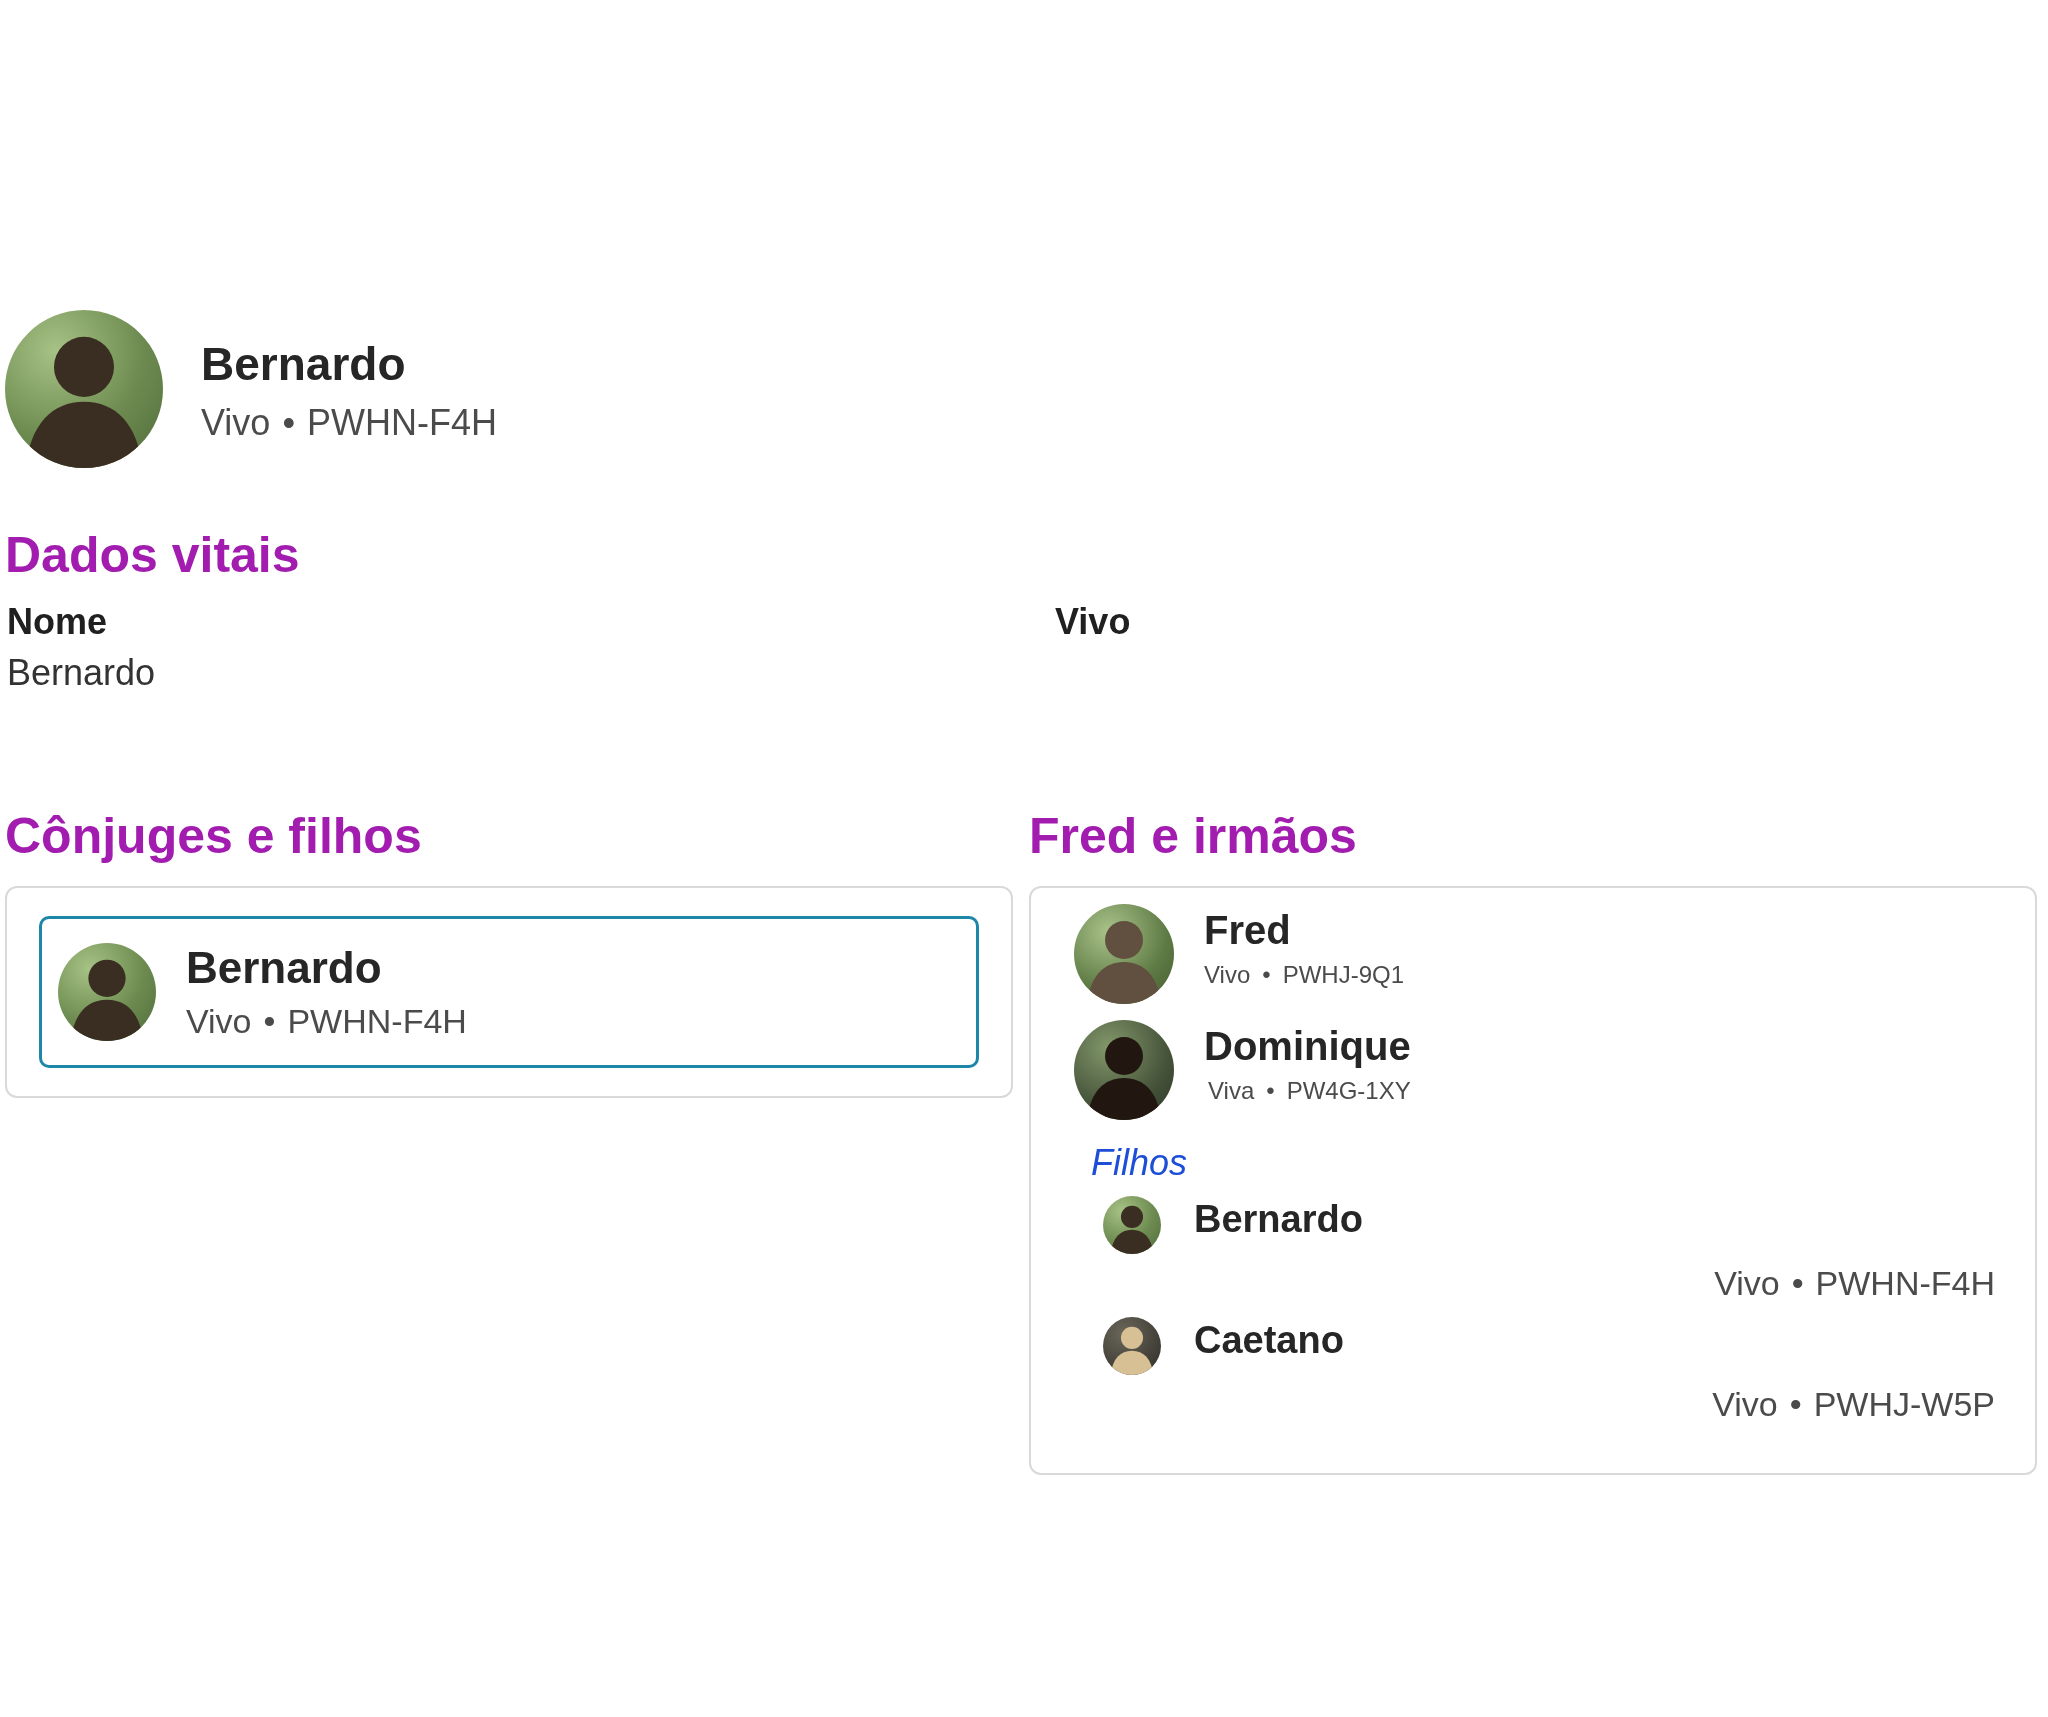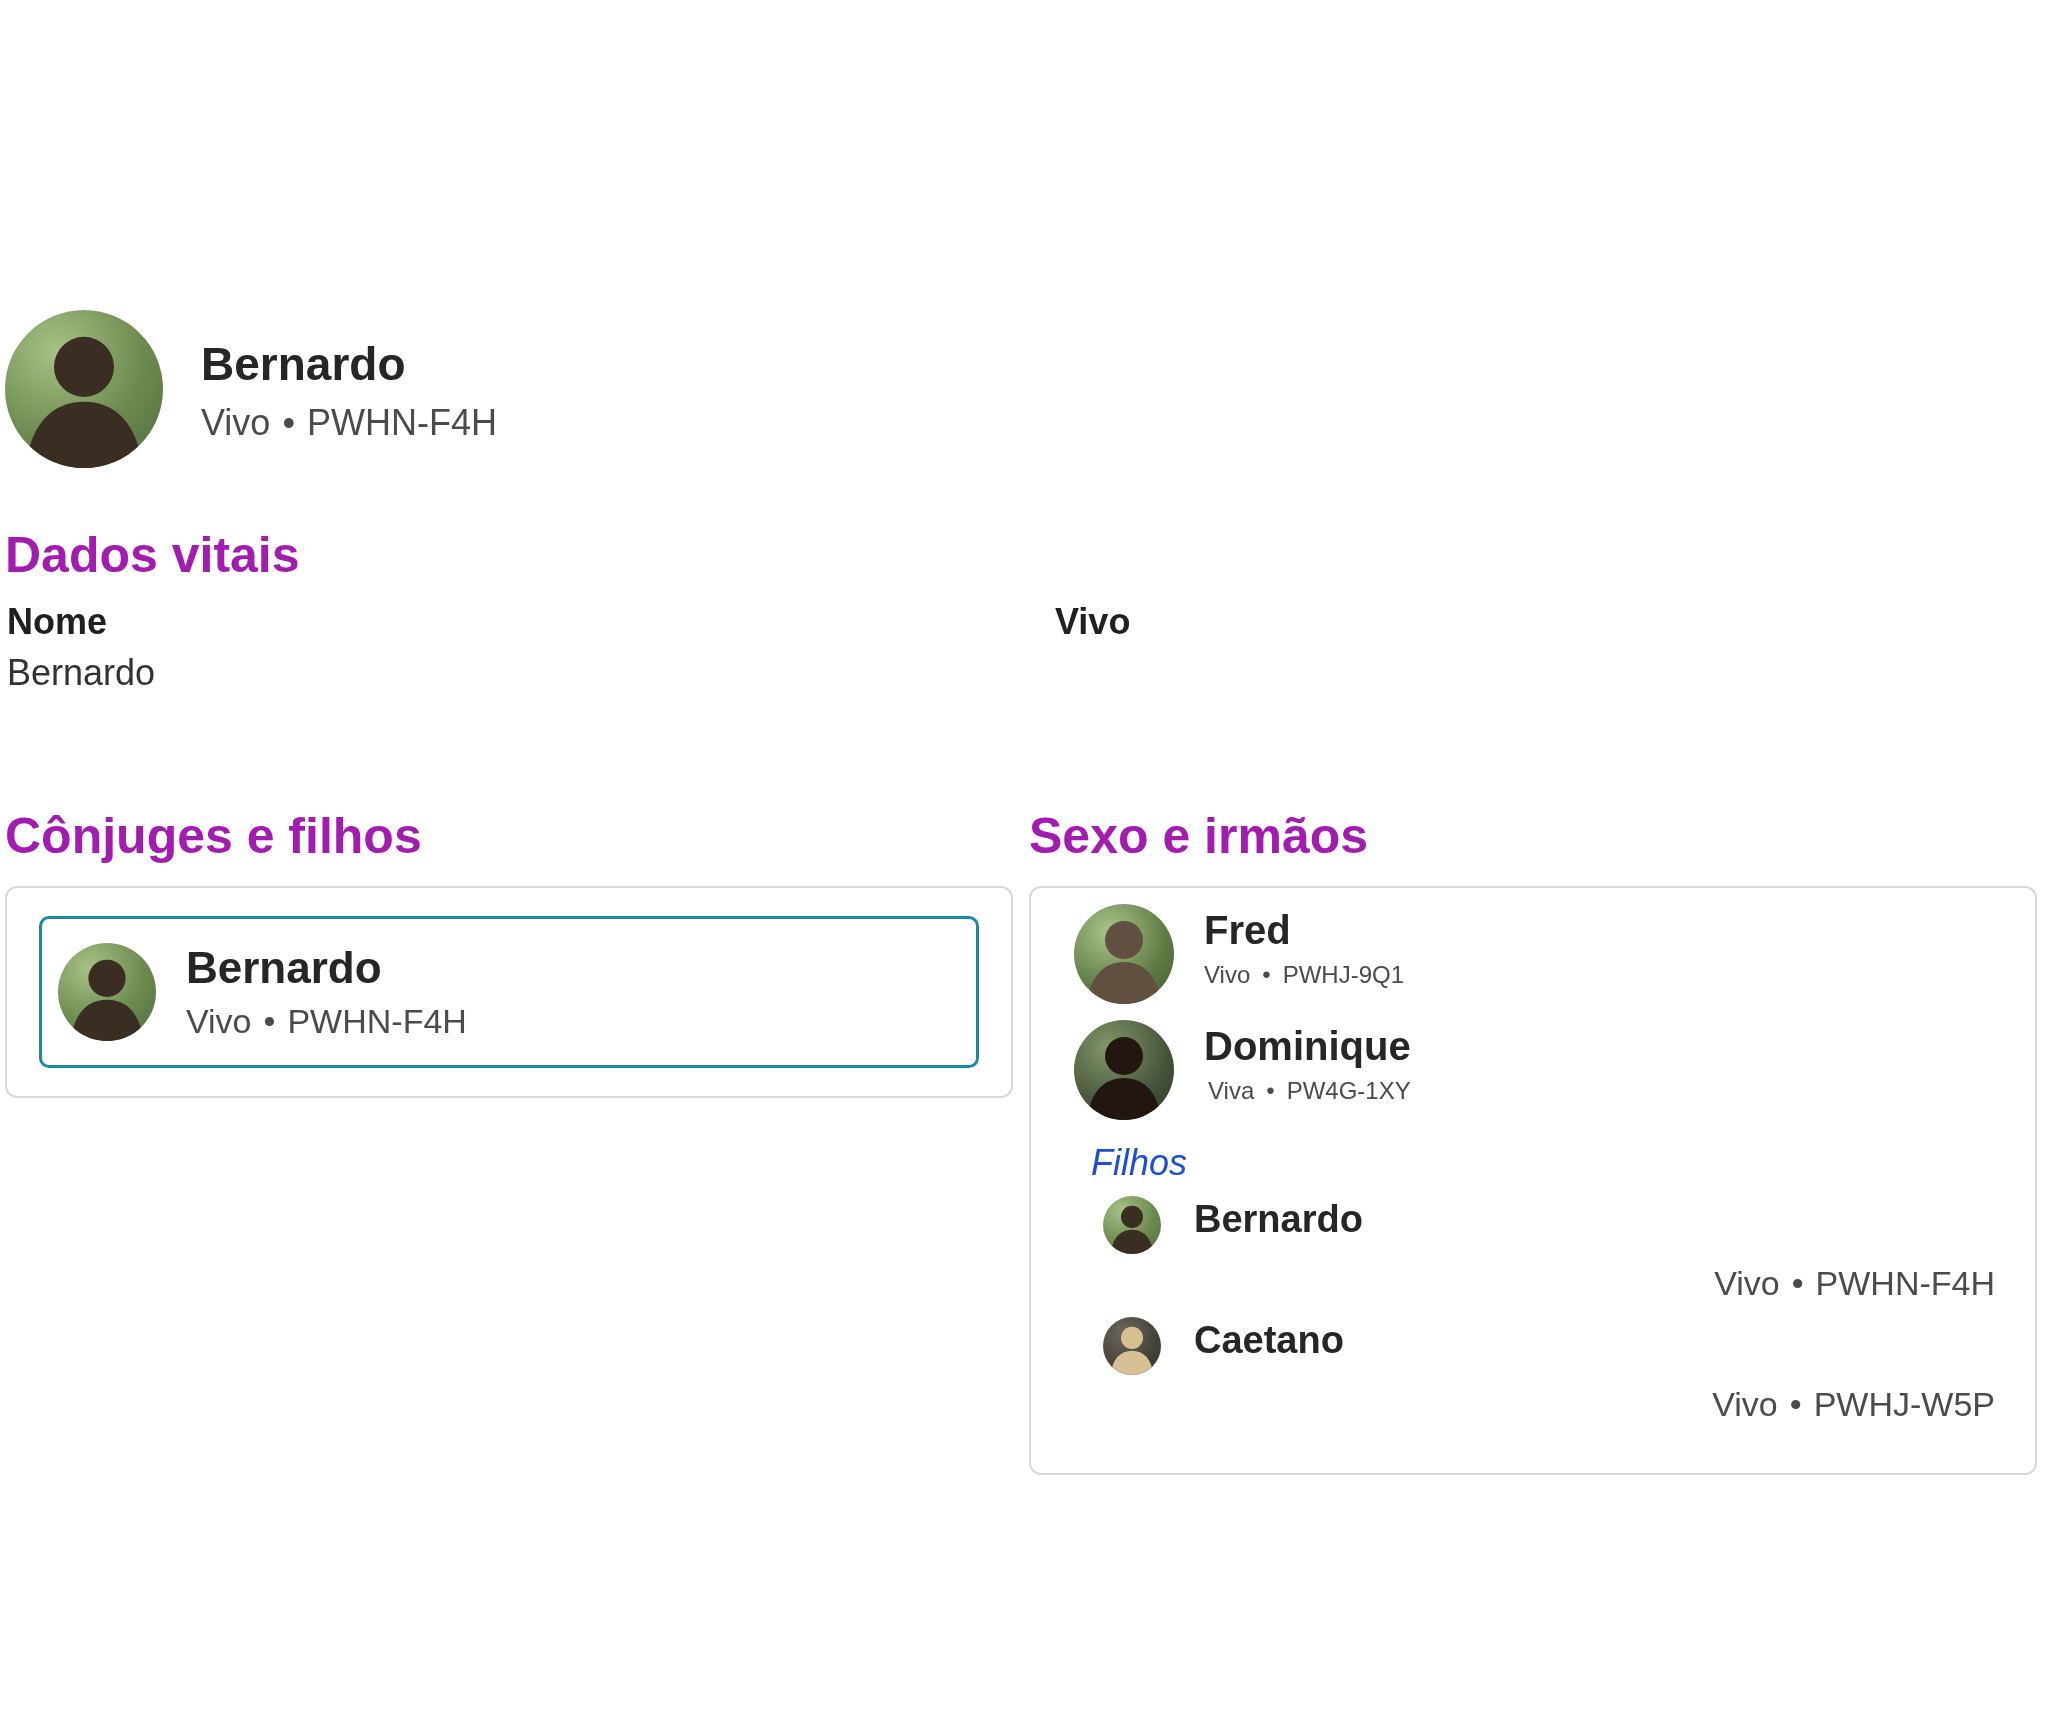--- a/index.html
+++ b/index.html
@@ -115,21 +115,21 @@
           <div class="card-name">Bernardo</div>
           <div class="card-sub subtitle-line">
             <span>Vivo</span><span class="bullet">•</span><span>PWHN-F4H</span>
           </div>
         </div>
       </div>
     </div>
   </div>
 
   <div class="family-col">
-    <div class="section-heading">Sexo e irmãos</div>
+    <div class="section-heading">Fred e irmãos</div>
     <div class="card parents-card">
 
       <div class="person-row">
         <span class="avatar avatar-lg av-fred">
           <svg viewBox="0 0 100 100" aria-hidden="true">
               <circle cx="50" cy="36" r="19" fill="currentColor"></circle>
               <path d="M50 58 C30 58 16 72 13 100 L87 100 C84 72 70 58 50 58 Z" fill="currentColor"></path>
             </svg>
         </span>
         <div class="row-text">

